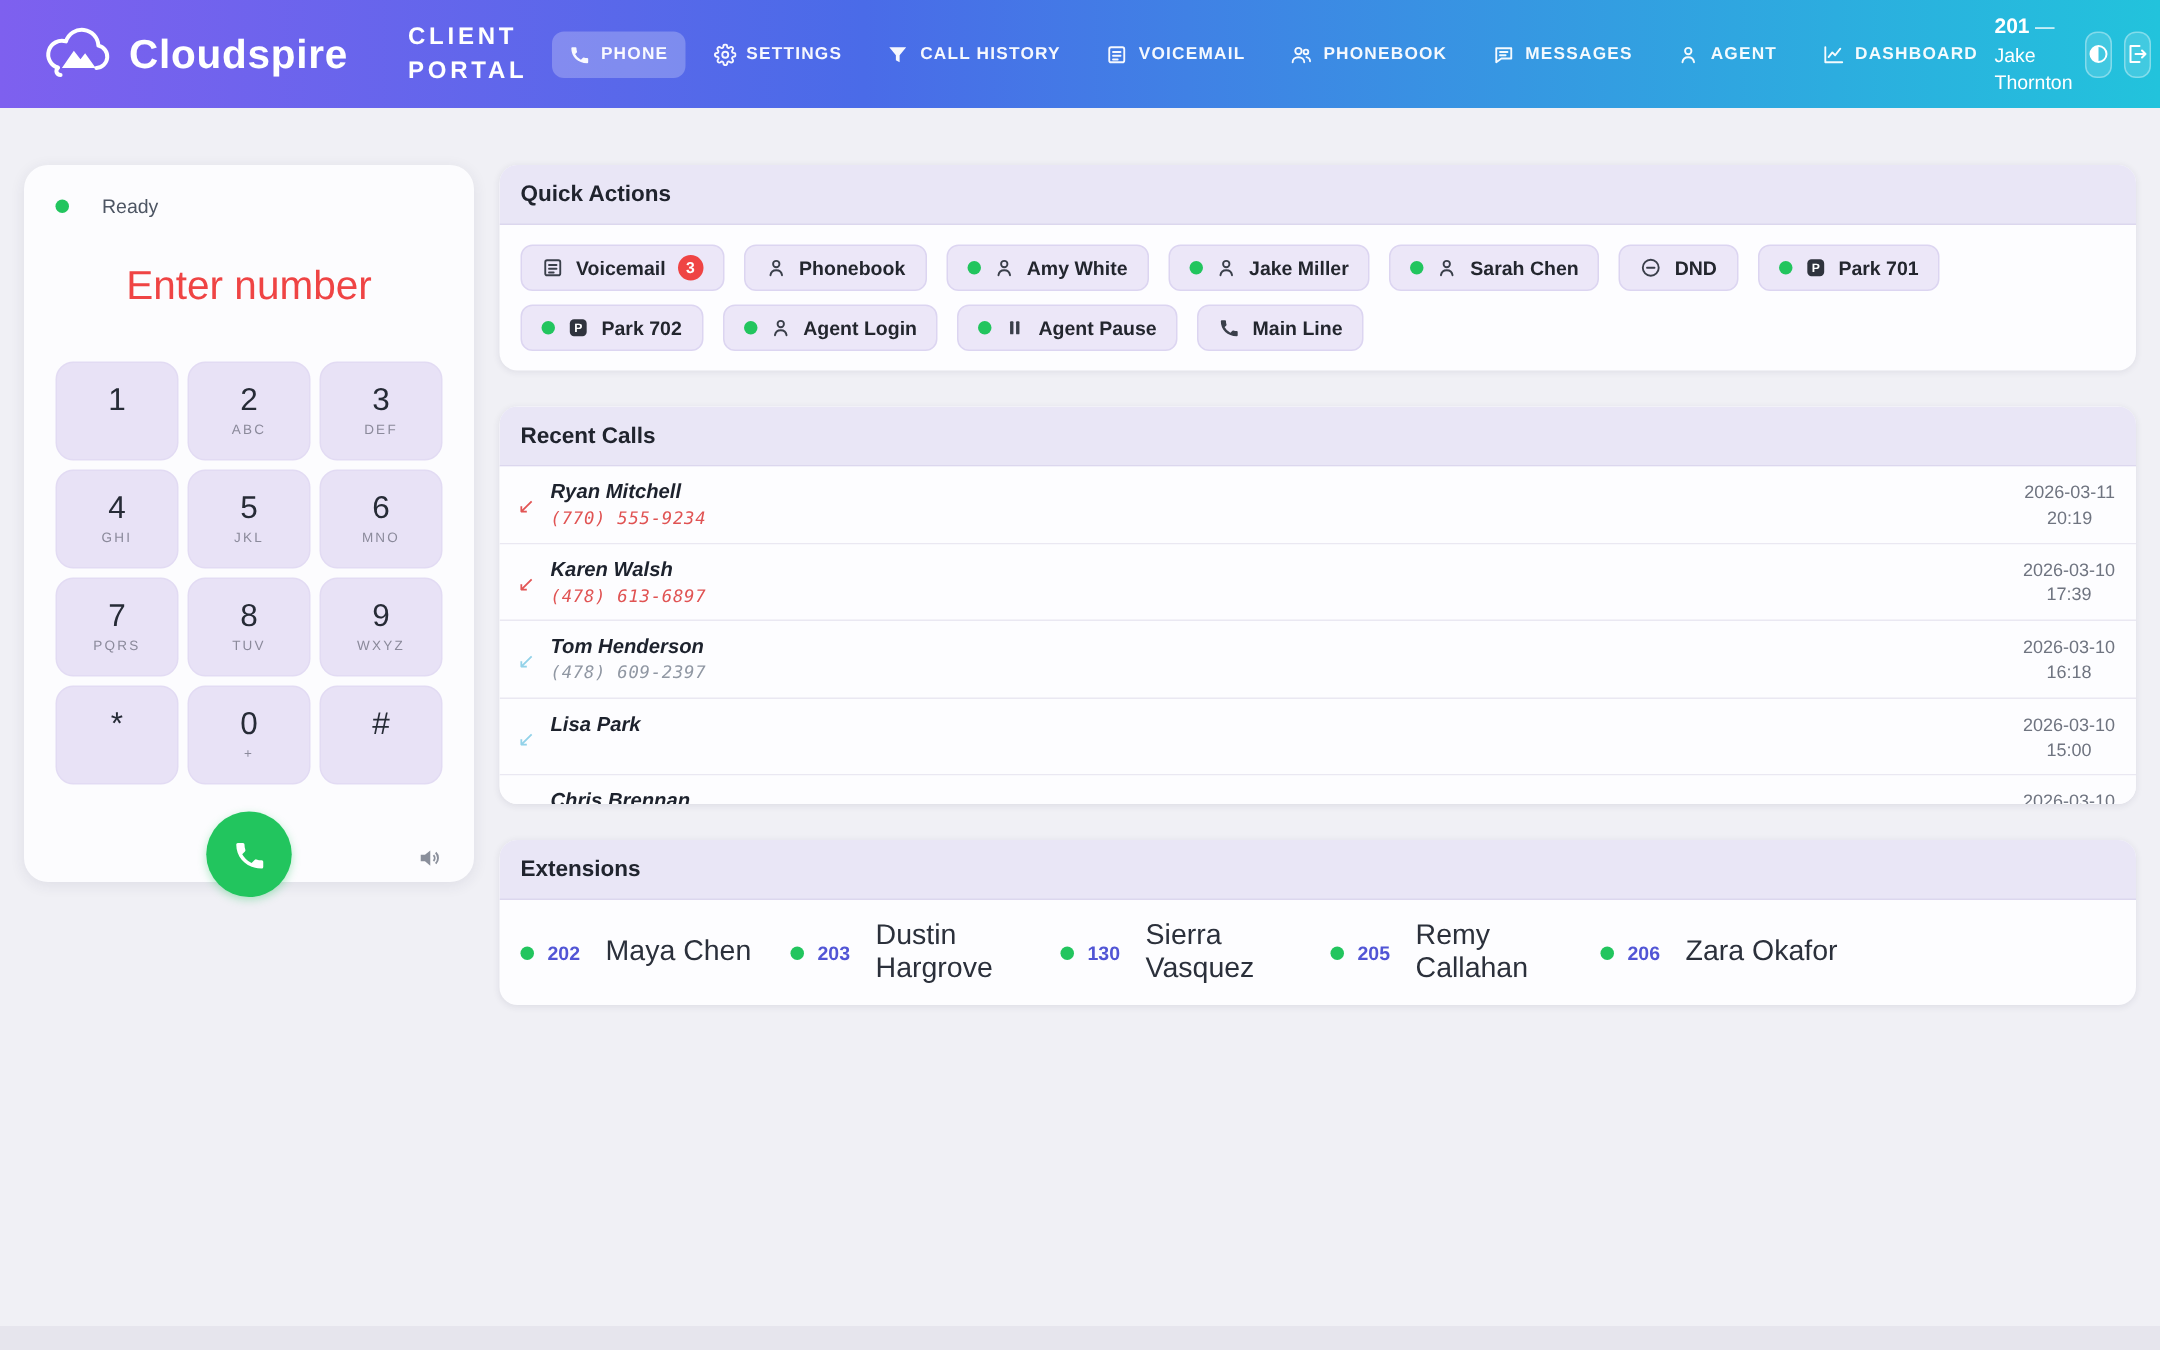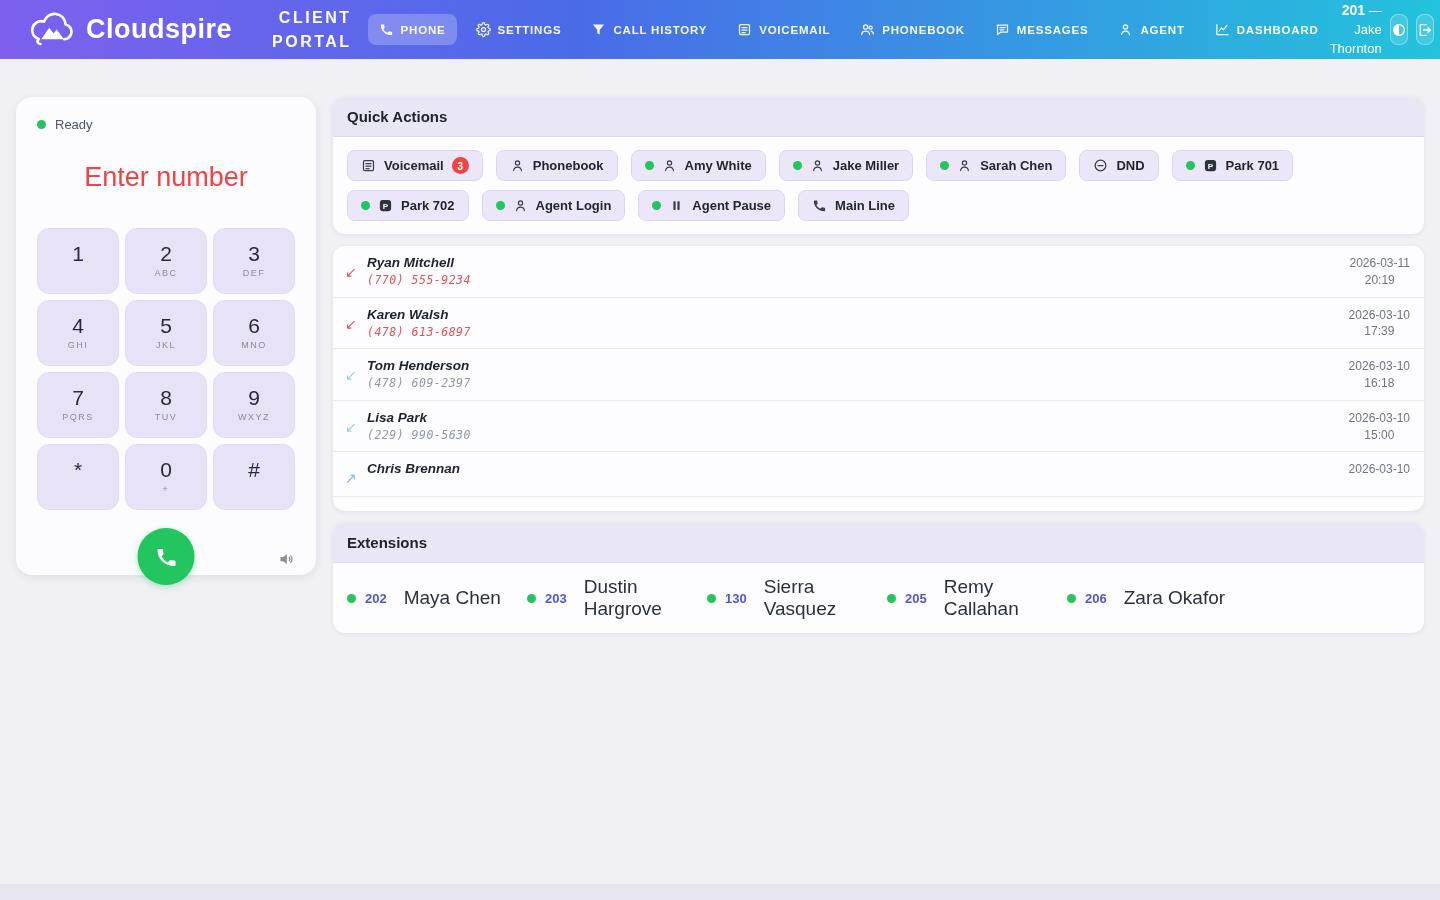--- a/index.html
+++ b/index.html
@@ -1,23 +1,22 @@
 <!DOCTYPE html>
 <html><head>
 <meta charset="utf-8">
 <style>
   * { margin:0; padding:0; box-sizing:border-box; }
   html,body { width:1440px; height:900px; font-family:"Liberation Sans", sans-serif; background:#f0f0f5; overflow:hidden; }
 
   
   .navbar {
-    height:59px; display:flex; align-items:center; padding:0 16px;
+    height:72px; display:flex; align-items:center; padding:0 16px;
     background:linear-gradient(90deg,#7e60ef 0%, #4a6be8 40%, #22c3dc 100%);
     color:#fff;
-    text-align:right;
   }
   .brand { display:flex; align-items:center; gap:12px; padding-left:12px; }
   .brand-logo svg { width:46px; height:40px; display:block; }
   .brand-name { font-size:27px; font-weight:bold; letter-spacing:.5px; }
   .brand-divider { width:1px; height:40px; background:rgba(255,255,255,.4); margin:0 18px 0 22px; }
   .portal-title { width:112px; font-size:16px; font-weight:bold; letter-spacing:2.5px; line-height:1.45; }
   .nav-items { display:flex; align-items:center; gap:8px; margin-left:16px; }
   .nav-item {
     display:flex; align-items:center; gap:7px; padding:8px 11px; border-radius:8px;
     font-size:11.5px; font-weight:bold; letter-spacing:.8px; cursor:pointer;
@@ -35,21 +34,21 @@
   .nav-btn svg { width:16px; height:16px; display:block; }
 
   
   .main { display:flex; align-items:flex-start; padding:38px 16px 0 16px; gap:17px; }
 
   
   .dialer-card {
     width:300px; height:478px; background:#fcfcfe; border-radius:16px;
     box-shadow:0 2px 10px rgba(40,40,80,.09); padding:20px 21px; flex-shrink:0;
   }
-  .status-row { display:flex; align-items:center; gap:9px; font-size:13px; color:#4d5563; }
+  .status-row { display:flex; align-items:center; gap:22px; font-size:13px; color:#4d5563; }
   .dot { width:9px; height:9px; border-radius:50%; background:#22c55e; flex-shrink:0; }
   .number-display {
     margin:30px 0 34px; text-align:center; font-size:27px; color:#ef4444; font-weight:400;
     min-height:32px;
   }
   .keypad { display:grid; grid-template-columns:repeat(3,1fr); gap:6px; }
   .key {
     height:66px; background:#e8e2f6; border:1px solid #e2dbf3; border-radius:12px; cursor:pointer;
     display:flex; flex-direction:column; align-items:center; justify-content:center;
   }
@@ -59,21 +58,21 @@
   .call-btn {
     position:absolute; left:50%; transform:translateX(-50%); width:57px; height:57px; border-radius:50%;
     background:#22c55e; border:none; cursor:pointer; display:flex; align-items:center; justify-content:center;
     color:#fff; box-shadow:0 2px 6px rgba(34,197,94,.35);
   }
   .call-btn svg { width:24px; height:24px; }
   .speaker { position:absolute; right:0; top:50%; transform:translateY(-38%); color:#8a8f9b; cursor:pointer; }
   .speaker svg { width:17px; height:17px; display:block; }
 
   
-  .right-col { flex:1; display:flex; flex-direction:column; gap:12px; }
+  .right-col { flex:1; display:flex; flex-direction:column; gap:24px; }
   .card { background:#fdfdff; border-radius:12px; box-shadow:0 1px 5px rgba(40,40,80,.09); overflow:hidden; }
   .card-header {
     background:#e9e6f6; border-bottom:1px solid #dcd7ee; padding:11px 14px;
     font-size:15px; font-weight:bold; color:#20242e;
   }
   .qa-body { padding:13px 14px; display:flex; flex-wrap:wrap; gap:9px 13px; }
   .qa-btn {
     display:inline-flex; align-items:center; gap:8px; height:31px; padding:0 13px;
     background:#ece7f8; border:1px solid #dcd5f1; border-radius:8px; cursor:pointer;
     font-family:"Liberation Sans", sans-serif; font-size:13px; font-weight:600; color:#23262e;
@@ -406,20 +405,21 @@
               <svg viewBox="0 0 24 24" fill="currentColor">
                 <path d="M6.62 10.79a15.05 15.05 0 0 0 6.59 6.59l2.2-2.2a1 1 0 0 1 1.02-.24c1.12.37 2.33.57 3.57.57a1 1 0 0 1 1 1V20a1 1 0 0 1-1 1C10.07 21 3 13.93 3 5a1 1 0 0 1 1-1h3.5a1 1 0 0 1 1 1c0 1.24.2 2.45.57 3.57a1 1 0 0 1-.25 1.02l-2.2 2.2z"></path>
               </svg>
             </span>
             <span>Main Line</span>
           </button>
         </div>
     </section>
 
     <section class="card" id="rc-card">
+      <div class="card-header">Recent Calls</div>
       <div id="rc-body">
           <div class="rc-row missed">
             <span class="rc-arrow missed">↙</span>
             <div class="rc-main">
               <div class="rc-name">Ryan Mitchell</div>
               <div class="rc-number">(770) 555-9234</div>
             </div>
             <div class="rc-when">
               <div>2026-03-11</div>
               <div>20:19</div>
@@ -444,21 +444,20 @@
             </div>
             <div class="rc-when">
               <div>2026-03-10</div>
               <div>16:18</div>
             </div>
           </div>
           <div class="rc-row incoming">
             <span class="rc-arrow incoming">↙</span>
             <div class="rc-main">
               <div class="rc-name">Lisa Park</div>
-              <div class="rc-number">(229) 990-5630</div>
             </div>
             <div class="rc-when">
               <div>2026-03-10</div>
               <div>15:00</div>
             </div>
           </div>
           <div class="rc-row outgoing">
             <span class="rc-arrow outgoing">↗</span>
             <div class="rc-main">
               <div class="rc-name">Chris Brennan</div>

